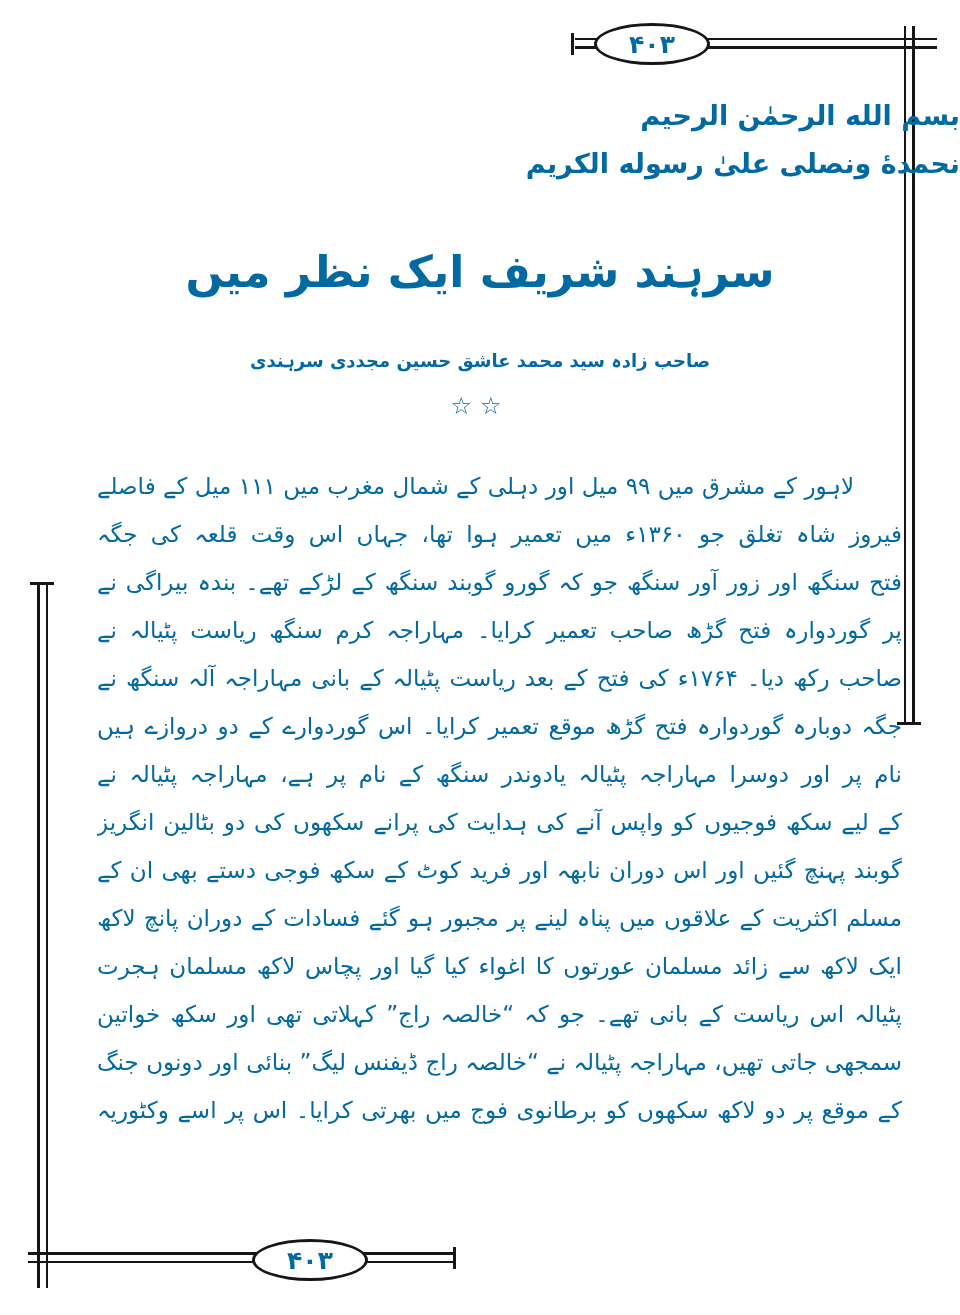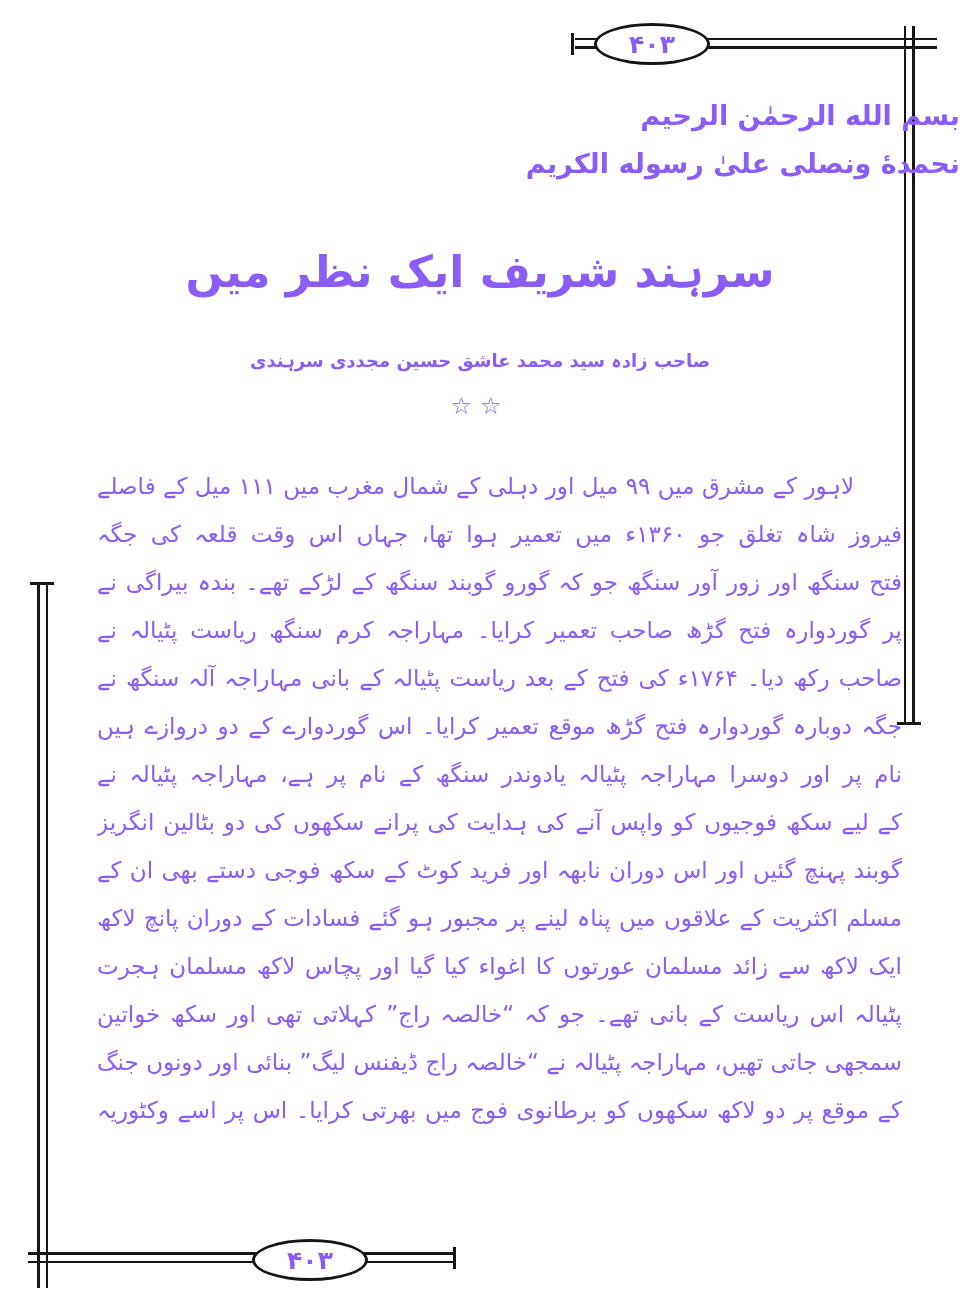--- a/index.html
+++ b/index.html
@@ -2,21 +2,21 @@
 <html lang="ur"><head>
 <meta charset="utf-8">
 <style>
   * { box-sizing: border-box; }
   html, body { margin: 0; padding: 0; background: #ffffff; }
   .page {
     position: relative;
     width: 960px; height: 1315px;
     margin: 0 auto;
     background: #ffffff;
-    color: #8b5cf6;
+    color: #0369a1;
     direction: rtl;
     overflow: hidden;
     font-family: "DejaVu Sans", "Liberation Sans", sans-serif;
   }
 
   
   .hrule {
     position: absolute; height: 11px;
     border-top: 2px solid #161616;
     border-bottom: 3px solid #161616;

